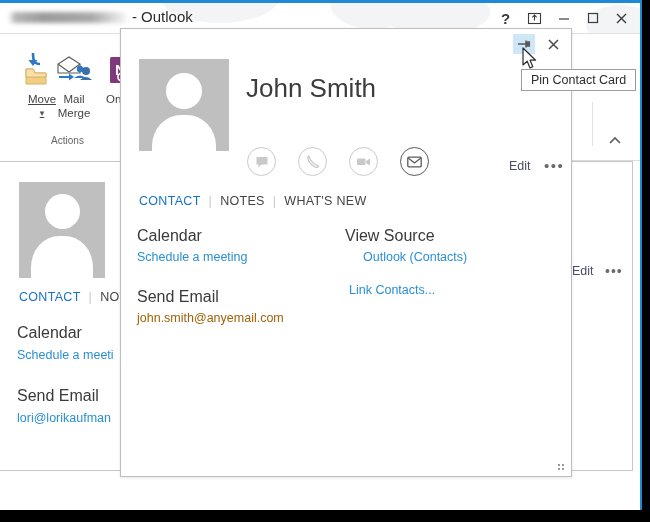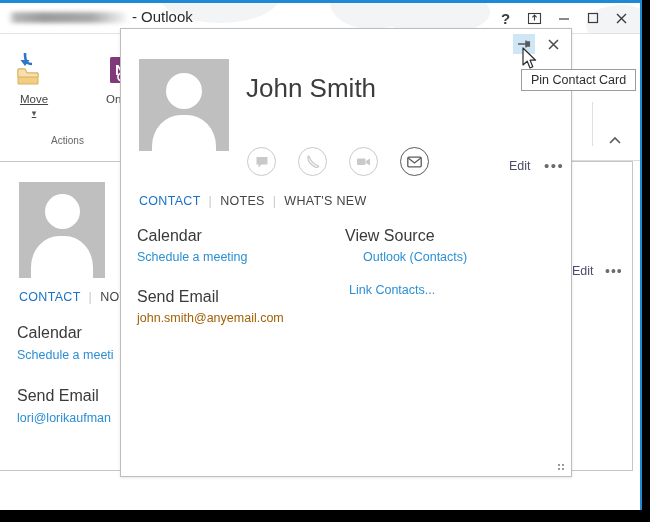--- a/index.html
+++ b/index.html
@@ -66,21 +66,21 @@
     box-sizing:border-box;
   }
   #ribbon-group{
     position:absolute;left:0;top:5px;width:135px;height:115px;
     border-right:1px solid #e4e4e4;
   }
   .rb-item{
     position:absolute;text-align:center;font-size:11.5px;color:#444;
     line-height:14px;width:52px;
   }
-  #rb-move{left:8px;top:8px;text-decoration:underline;}
+  #rb-move{left:16px;top:8px;text-decoration:underline;}
   #rb-merge{left:48px;top:8px;}
   #rb-onenote{left:95px;top:8px;}
   .rb-ico{height:42px;display:flex;align-items:flex-end;justify-content:center;margin-bottom:3px;}
   #actions-label{
     position:absolute;left:0;top:96px;width:135px;text-align:center;
     font-size:10px;color:#666;
   }
   #ribbon-right{
     position:absolute;left:136px;top:0;right:0;height:127px;
   }
@@ -236,20 +236,36 @@
             <path d="M14 22 h10 v11 h-20 v-15 h7 l2 4 h1" fill="#f2cd84" stroke="#d8b25f" stroke-width="1"></path>
             <path d="M4 18 h7 l2 4 h11 v4 h-20z" fill="#f7dfae" stroke="#d8b25f" stroke-width="1"></path>
             <path d="M11 2 C11 11, 13 13, 18 13" fill="none" stroke="#2d78c4" stroke-width="2.6"></path>
             <path d="M6.5 9 L11 15 L15.5 9" fill="#2d78c4"></path>
           </svg>
         </div>
         <div>Move</div>
         <div style="font-size:9px;color:#555;">▾</div>
       </div>
 
+      <div class="rb-item" id="rb-merge">
+        <div class="rb-ico">
+          <svg width="42" height="38" viewBox="0 0 42 38">
+            <path d="M5 22 v-9 l11 -7 l11 7 v9 z" fill="#ffffff" stroke="#5a5a5a" stroke-width="1.1"></path>
+            <path d="M5 13 l11 8 l11 -8" fill="none" stroke="#5a5a5a" stroke-width="1.1"></path>
+            <circle cx="27" cy="18" r="3.2" fill="#2d78c4"></circle>
+            <path d="M21 27 q6 -5 12 0 z" fill="#2d78c4"></path>
+            <circle cx="33" cy="20" r="4" fill="#3b6fa8"></circle>
+            <path d="M27 29 q6 -6 12 0 z" fill="#3b6fa8"></path>
+            <path d="M6 26 h12" stroke="#2d78c4" stroke-width="2"></path>
+            <path d="M16 22.5 L21 26 L16 29.5" fill="#2d78c4"></path>
+          </svg>
+        </div>
+        <div>Mail</div>
+        <div>Merge</div>
+      </div>
 
       <div class="rb-item" id="rb-onenote">
         <div class="rb-ico">
           <svg width="34" height="38" viewBox="0 0 34 38">
             <rect x="6" y="6" width="20" height="26" rx="1.5" fill="#80397b"></rect>
             <text x="11" y="24" font-family="Liberation Sans, sans-serif" font-size="15" font-weight="bold" fill="#ffffff">N</text>
             <circle cx="23" cy="26" r="5.5" fill="#3b7dbf"></circle>
             <path d="M21 23.5 a4 4 0 1 0 0 5" fill="none" stroke="#ffffff" stroke-width="1.6"></path>
           </svg>
         </div>

